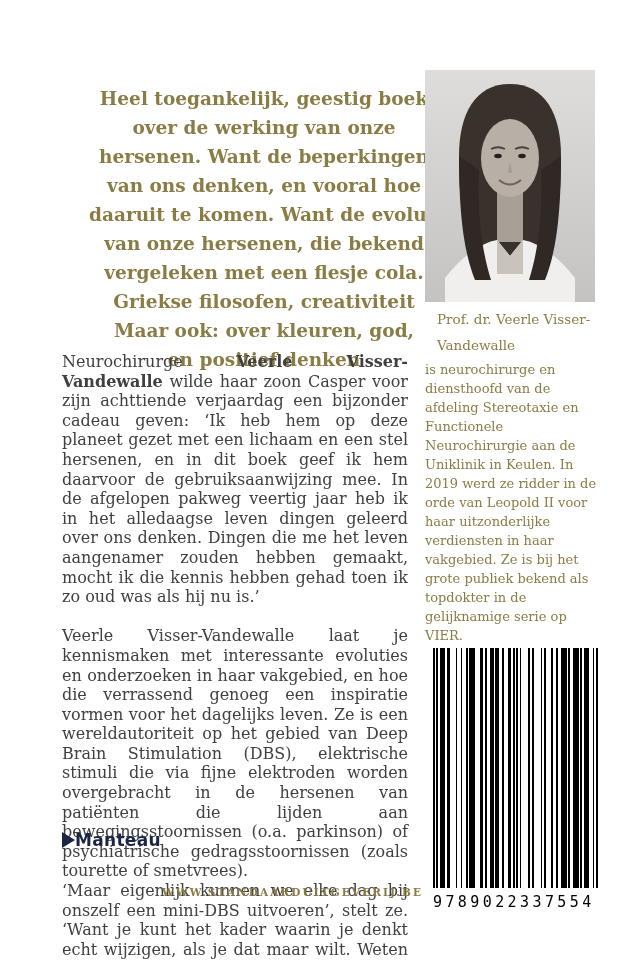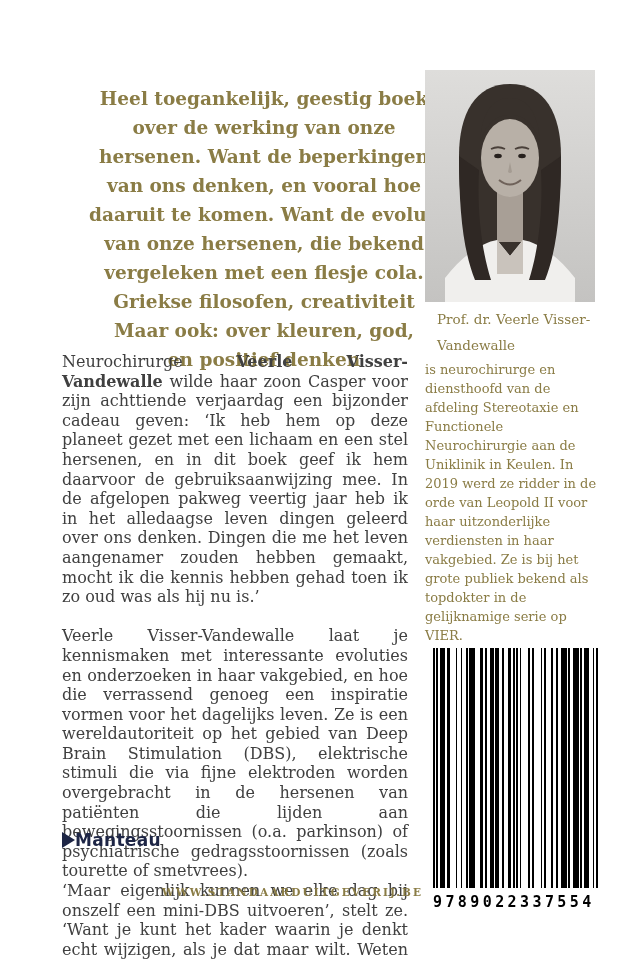--- a/index.html
+++ b/index.html
@@ -36,21 +36,21 @@
            letter-spacing:.3px;}
   .website{position:absolute;left:162px;top:886px;color:#8a7c45;font-weight:700;
            font-size:10.5px;letter-spacing:2.1px;text-align:right;}
 
   
   .barcode{position:absolute;left:433px;top:648px;width:165px;}
   .bars{display:flex;height:240px;width:100%;}
   .module{flex:1 1 0;height:100%;}
   .module.on{background:#000;}
   .digits{margin-top:5px;font-family:"DejaVu Sans Mono",monospace;font-size:15px;
-          letter-spacing:3.4px;color:#000;white-space:nowrap;font-weight:bold;}
+          letter-spacing:3.4px;color:#000;white-space:nowrap;}
 </style>
 </head>
 <body>
 
 <div class="page">
 
   <div class="quote">
     <div class="ql">Heel toegankelijk, geestig boek</div>
     <div class="ql">over de werking van onze</div>
     <div class="ql">hersenen. Want de beperkingen</div>

